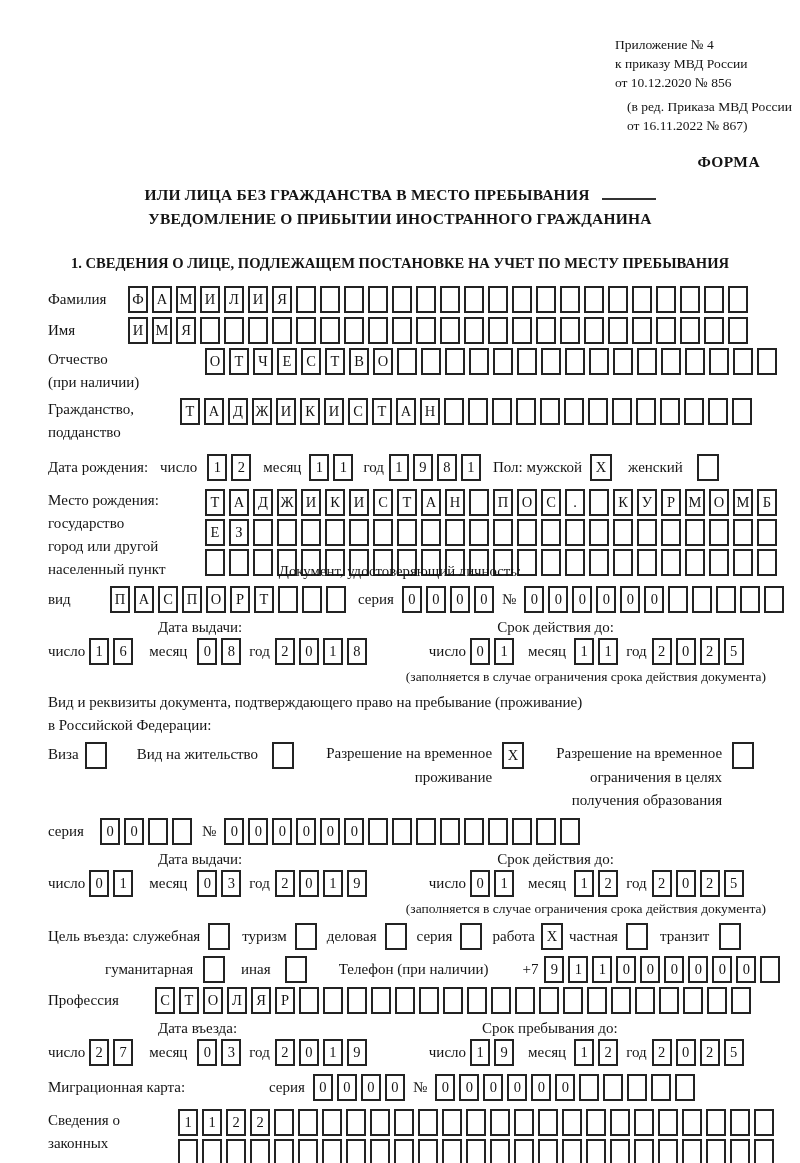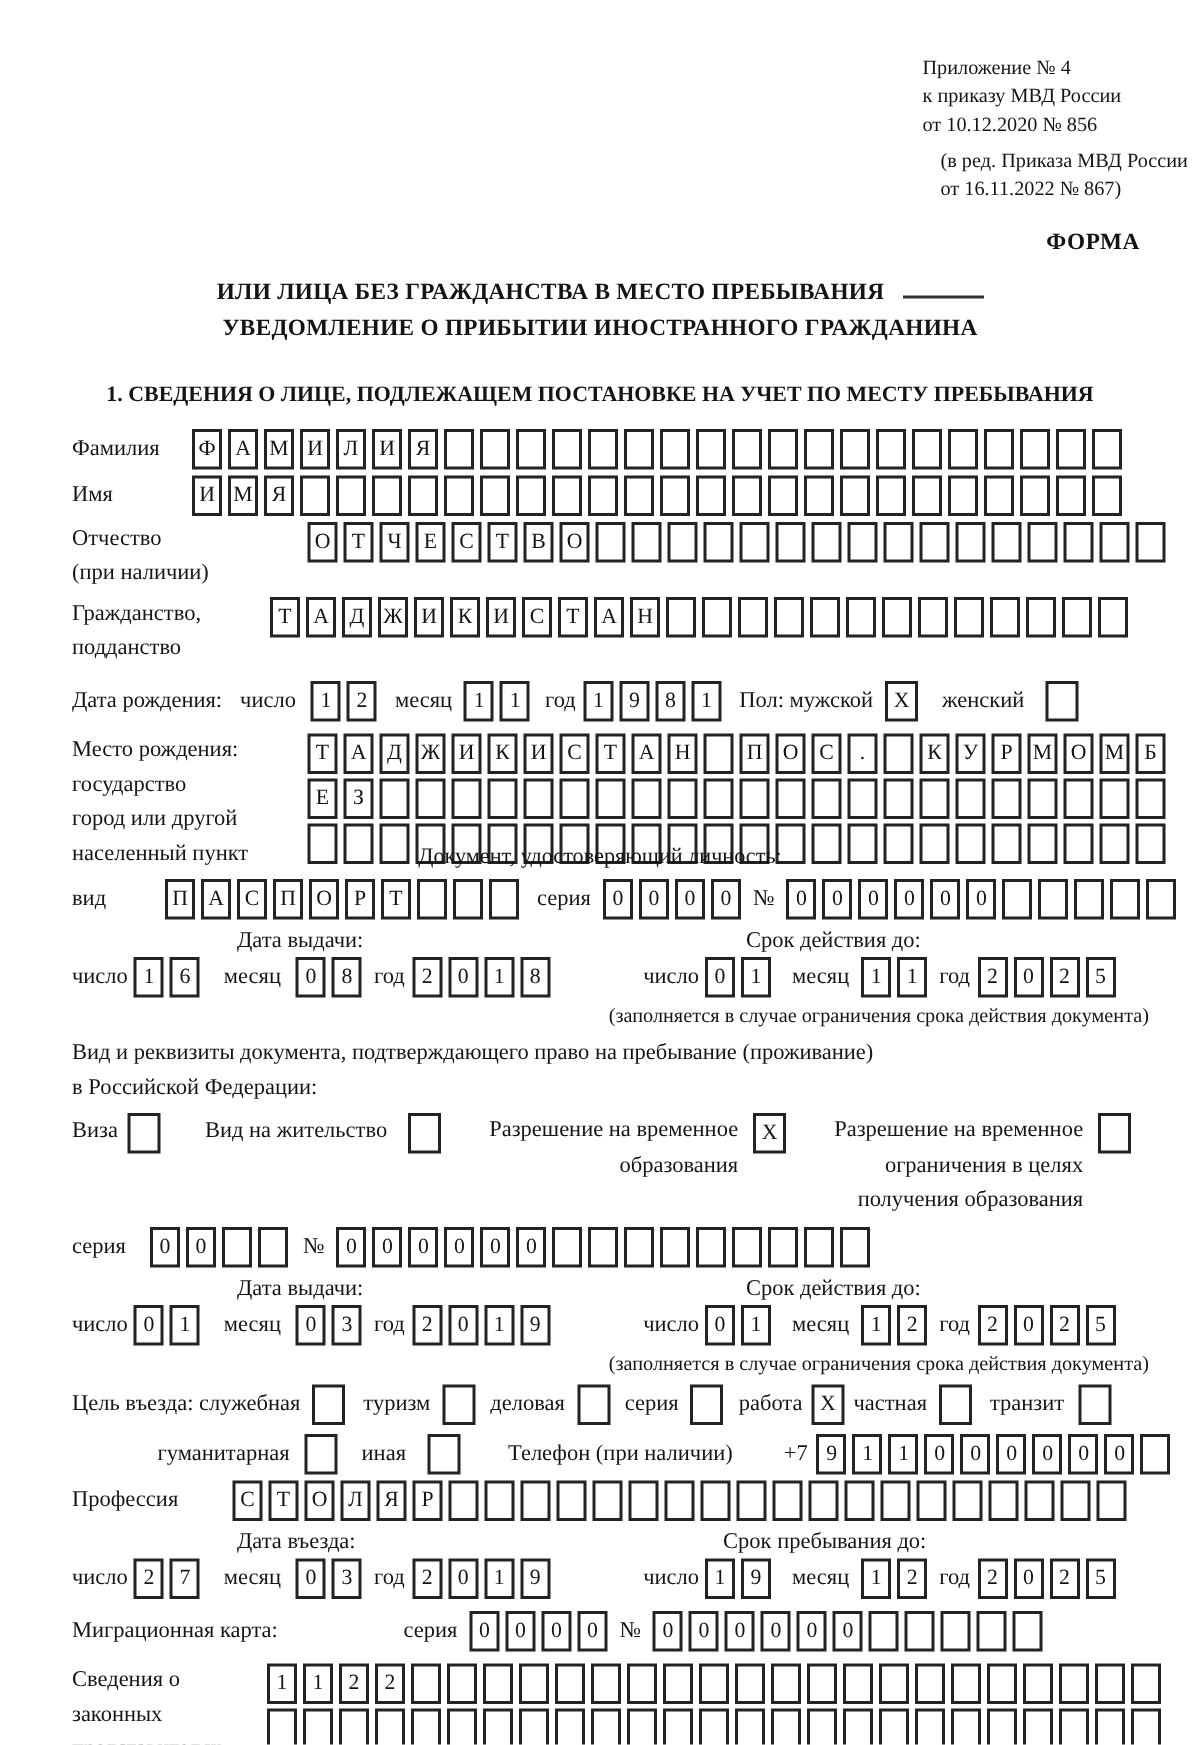--- a/index.html
+++ b/index.html
@@ -411,21 +411,21 @@
     <span class="lbl" style="margin-top:4px">Виза</span>
     <span class="bx cbx" style="margin-left:6px">
         <span class="cell"></span>
       </span>
     <span class="lbl" style="margin-left:26px;margin-top:4px">Вид на жительство</span>
     <span class="bx cbx" style="margin-left:14px">
         <span class="cell"></span>
       </span>
     <span class="lbl ctr" style="margin-left:22px;width:172px">
       <span style="display:block">Разрешение на временное</span>
-      <span style="display:block">образования</span>
+      <span style="display:block">проживание</span>
     </span>
     <span class="bx cbx" style="margin-left:10px">
         <span class="cell">X</span>
       </span>
     <span class="lbl ctr" style="margin-left:18px;width:176px">
       <span style="display:block">Разрешение на временное</span>
       <span style="display:block">ограничения в целях</span>
       <span style="display:block">получения образования</span>
     </span>
     <span class="bx cbx" style="margin-left:10px">

